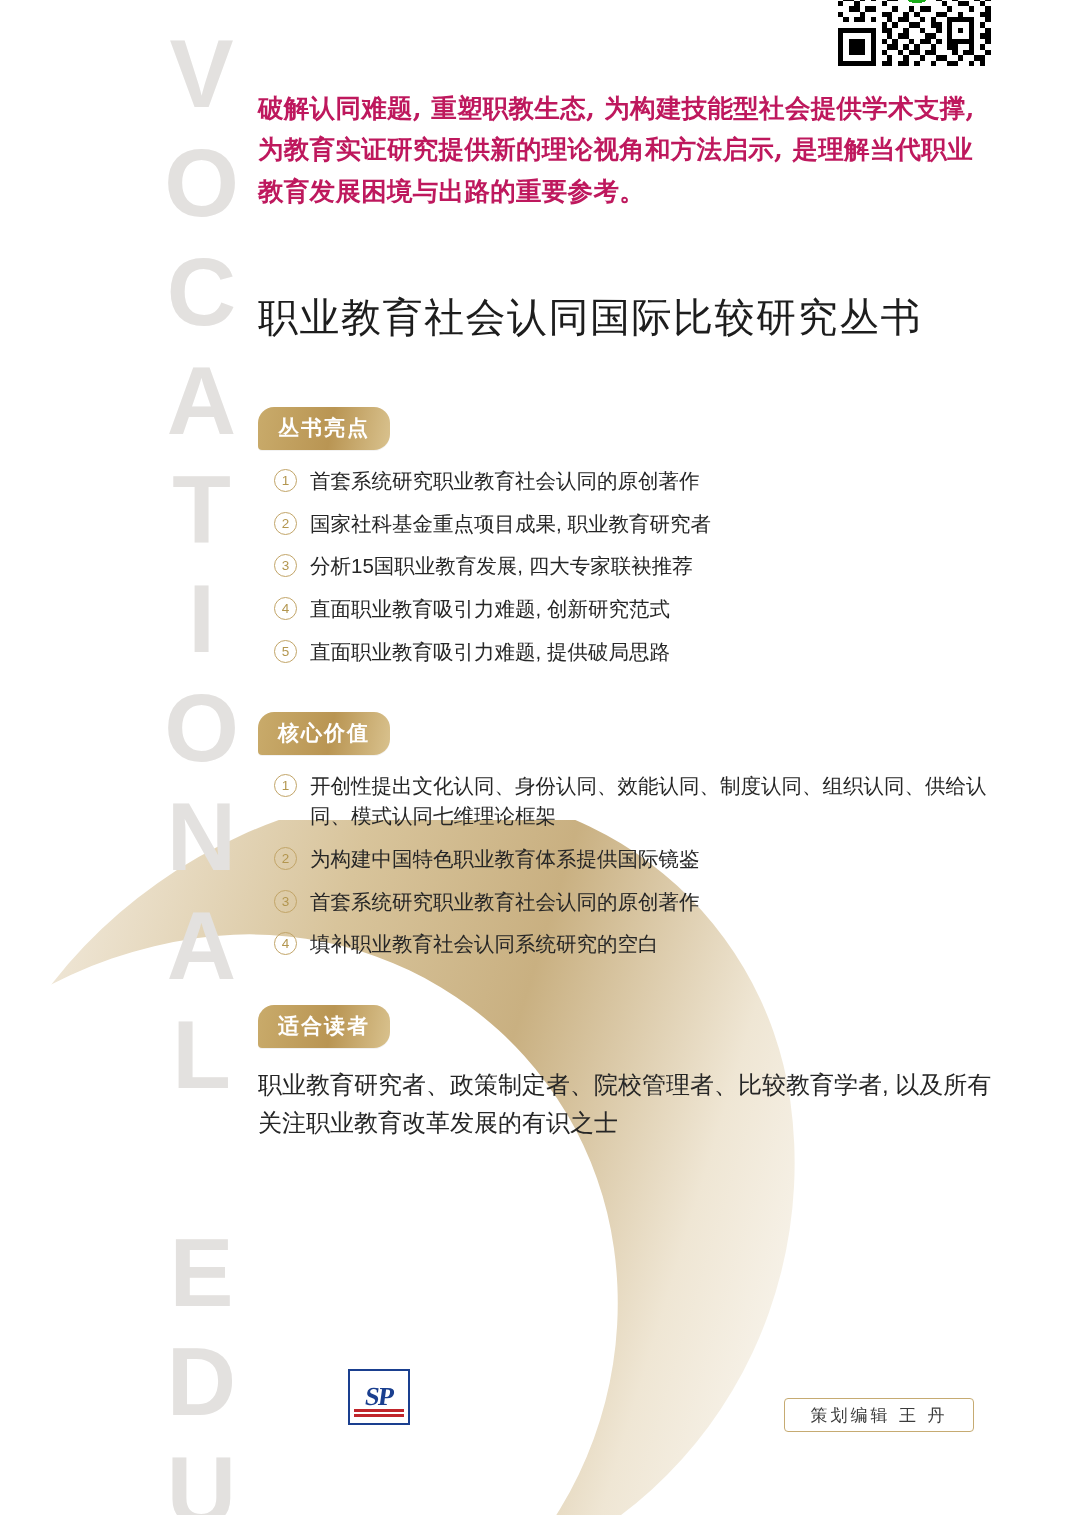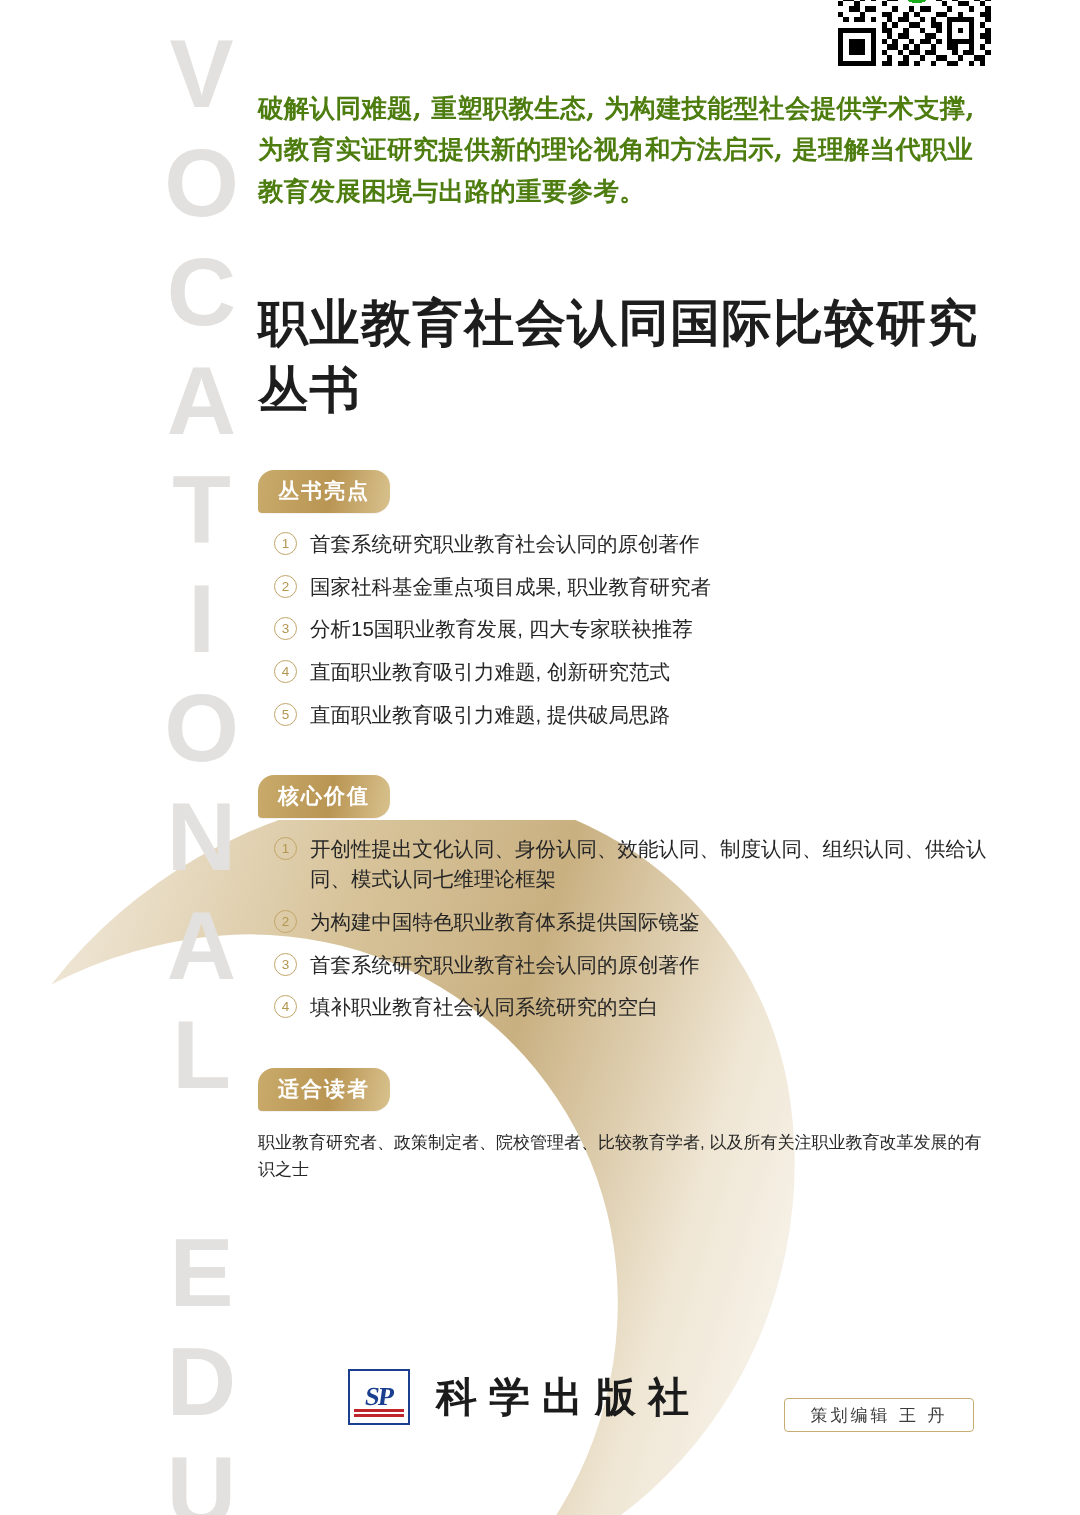--- a/index.html
+++ b/index.html
@@ -75,35 +75,35 @@
     z-index: 3;
   }
 
   .lede {
     margin-top: 88px;
     width: 730px;
     font-family: "DejaVu Serif", "Liberation Serif", serif;
     font-size: 25.5px;
     line-height: 1.62;
     font-weight: 700;
-    color: #4d7c0f;
+    color: #be185d;
     letter-spacing: 0.3px;
   }
 
   .series-title {
     margin-top: 78px;
     font-family: "DejaVu Serif", "Liberation Serif", serif;
-    font-size: 50px;
-    font-weight: 700;
+    font-size: 40px;
+    font-weight: 400;
     color: #1d1d1d;
     letter-spacing: 1.5px;
   }
 
   .section { margin-top: 46px; }
-  .section.first { margin-top: 46px; }
+  .section.first { margin-top: 62px; }
 
   .badge {
     display: inline-block;
     padding: 7px 20px 8px 20px;
     border-radius: 16px 16px 16px 4px;
     background: linear-gradient(100deg, #c9ab6b 0%, #b99553 55%, #d9c28e 100%);
     color: #ffffff;
     font-size: 21px;
     font-weight: 700;
     letter-spacing: 2px;
@@ -131,21 +131,21 @@
     color: #b3964f;
     font-size: 13.5px;
     line-height: 21px;
     text-align: center;
     font-family: "Liberation Sans", sans-serif;
   }
   .li-text { flex: 1 1 auto; }
 
   .readers-text {
     margin-top: 18px;
-    font-size: 17px;
+    font-size: 24px;
     line-height: 1.6;
     color: #262626;
     width: 740px;
   }
 
   
   .footer {
     position: absolute;
     left: 0;
     top: 1355px;
@@ -521,17 +521,16 @@
   </div>
 
   <div class="editor-chip">策划编辑 王 丹</div>
 
   <div class="footer">
     <div class="logo-group">
       <div class="sp-mark">
         <span class="sp-text">SP</span>
         <span class="sp-bars"></span>
       </div>
-      <div class="press-name">科学出版社</div>
     </div>
   </div>
 
 </div>
 
 </body></html>

